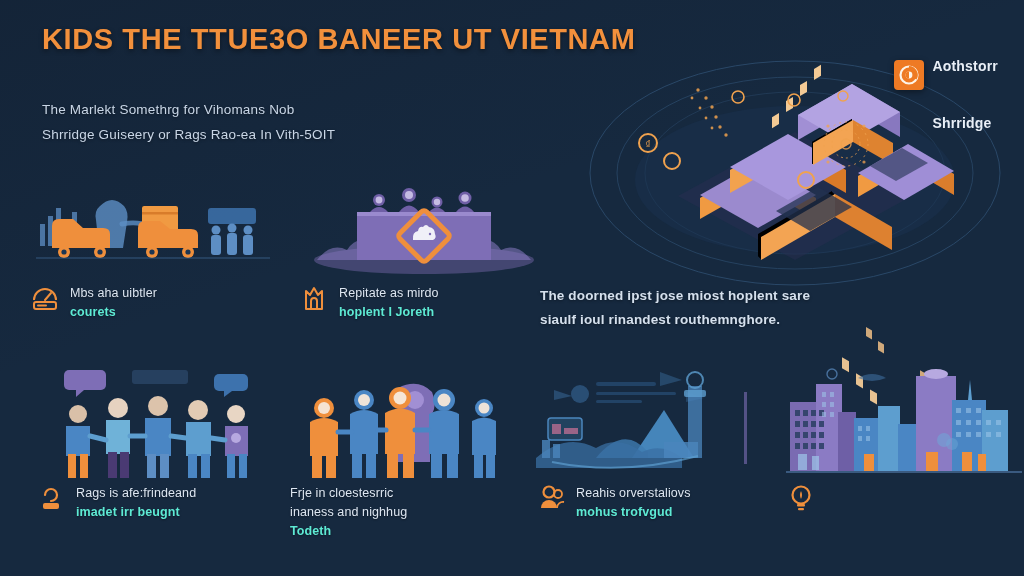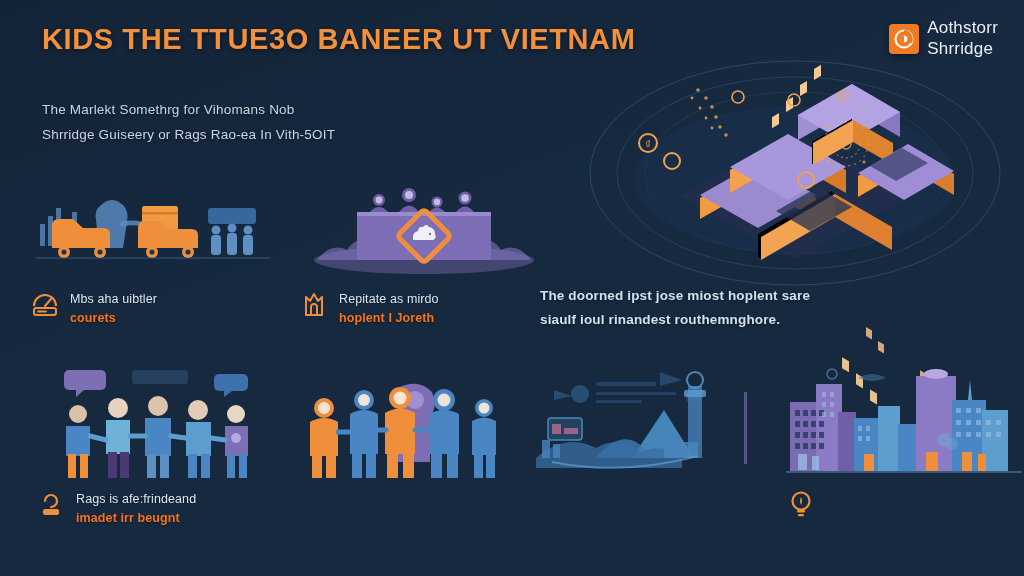--- a/index.html
+++ b/index.html
@@ -38,41 +38,41 @@
   }
 
   
   .logo { position:absolute; right:26px; top:18px; display:flex; align-items:center; gap:8px; z-index:6; }
   .logo-mark {
     width:30px; height:30px; border-radius:4px; background:#ee7a24;
     display:flex; align-items:center; justify-content:center;
     box-shadow:0 2px 6px rgba(0,0,0,.4);
   }
   .logo-text { line-height:1.22; }
-  .logo-text div { font-size:17px; font-weight:normal; color:#e9eff7; letter-spacing:.2px; }
+  .logo-text div { font-size:14px; font-weight:bold; color:#e9eff7; letter-spacing:.2px;margin-top:40px; }
 
   
   .hero { position:absolute; left:580px; top:48px; width:430px; height:235px; z-index:2; }
 
   
   .row1 { position:absolute; left:30px; top:186px; width:520px; display:flex; gap:18px; z-index:4; }
   .row2 { position:absolute; left:36px; top:366px; width:972px; display:flex; gap:14px; z-index:4; }
   .card { flex:1; }
   .art {
     position:relative; width:100%; height:98px; overflow:hidden; border-radius:3px;
   }
   .row2 .art { height:118px; }
-  .cap { display:flex; gap:10px; margin-top:6px; align-items:flex-start; }
+  .cap { display:flex; gap:10px; margin-top:0; align-items:flex-start; }
   .cap-ico { flex:0 0 auto; width:30px; height:30px; margin-top:-2px; }
   .cap-txt { line-height:1.5; }
   .cap-txt .l {
     font-size:12.5px; color:#dde6f1; letter-spacing:.1px;
     text-shadow:0 1px 2px rgba(0,0,0,.4);
   }
-  .cap-txt .l.accent { color:#f97316; font-weight:bold; }
+  .cap-txt .l.accent { color:#5eead4; font-weight:bold; }
 
   
   .rblock { position:absolute; left:540px; top:284px; width:400px; z-index:4;font-weight:bold; }
   .rblock div {
     font-size:13.5px; color:#d5e0ed; line-height:1.75; letter-spacing:.15px;
     text-shadow:0 1px 3px rgba(0,0,0,.4);
   }
   svg { display:block; overflow:visible; }
 </style>
 </head>
@@ -436,20 +436,27 @@
             <rect x="200" y="88" width="9" height="24" fill="#4a86c4"></rect>
             <circle cx="198" cy="42" r="5.5" fill="#efe3d8"></circle>
           </g>
           <g stroke="#4a86c4" stroke-width="5" stroke-linecap="round" fill="none">
             <line x1="52" y1="66" x2="66" y2="66"></line>
             <line x1="92" y1="64" x2="100" y2="64"></line>
             <line x1="129" y1="64" x2="143" y2="64"></line>
           </g>
         </svg>
       </div>
+      <div class="cap">
+        <div class="cap-txt" style="margin-left:4px">
+          <div class="l">Frje in cloestesrric</div>
+          <div class="l">inaness and nighhug</div>
+          <div class="l accent">Todeth</div>
+        </div>
+      </div>
     </div>
 
     <div class="card">
       <div class="art">
         <svg width="236" height="118" viewBox="0 0 236 118">
           <g fill="#2e5d8e" opacity=".5">
             <rect x="60" y="16" width="60" height="4" rx="2"></rect>
             <rect x="60" y="26" width="80" height="3" rx="1.5"></rect>
             <rect x="60" y="34" width="46" height="3" rx="1.5"></rect>
           </g>
@@ -475,20 +482,34 @@
 
           <path d="M16 96 q70 14 146 -6" stroke="#5d9ecf" stroke-width="2" fill="none" opacity=".7"></path>
 
           <rect x="12" y="52" width="34" height="22" rx="3" fill="#22425f" stroke="#4b86bd" stroke-width="1.5"></rect>
           <g fill="#b06a8f" opacity=".85">
               <rect x="16" y="58" width="9" height="10"></rect>
               <rect x="28" y="62" width="14" height="6"></rect>
             </g>
           <rect x="208" y="26" width="3" height="72" fill="#7e6eb6" opacity=".6"></rect>
         </svg>
+      </div>
+      <div class="cap">
+        <div class="cap-ico">
+          <svg width="30" height="30" viewBox="0 0 30 30">
+            <circle cx="13" cy="10" r="5.5" fill="none" stroke="#ef8f3c" stroke-width="2.2"></circle>
+            <circle cx="22" cy="12" r="4" fill="none" stroke="#ef8f3c" stroke-width="1.8"></circle>
+            <path d="M5 26 a8 8 0 0 1 16 0z" fill="#ef8f3c"></path>
+            <path d="M21 26 a6 6 0 0 1 7 -6" fill="none" stroke="#ef8f3c" stroke-width="1.8"></path>
+          </svg>
+        </div>
+        <div class="cap-txt">
+          <div class="l">Reahis orverstaliovs</div>
+          <div class="l accent">mohus trofvgud</div>
+        </div>
       </div>
     </div>
 
     <div class="card">
       <div class="art">
         <svg width="236" height="118" viewBox="0 0 236 118">
           <circle cx="46" cy="8" r="5" fill="none" stroke="#5d8ec4" stroke-width="1.4" opacity=".7"></circle>
           <path d="M72 12 q14 -8 28 0 q-14 6 -28 0z" fill="#3d6c9c" opacity=".6"></path>
 
           <rect x="4" y="36" width="42" height="70" fill="#7a6bb2"></rect>

